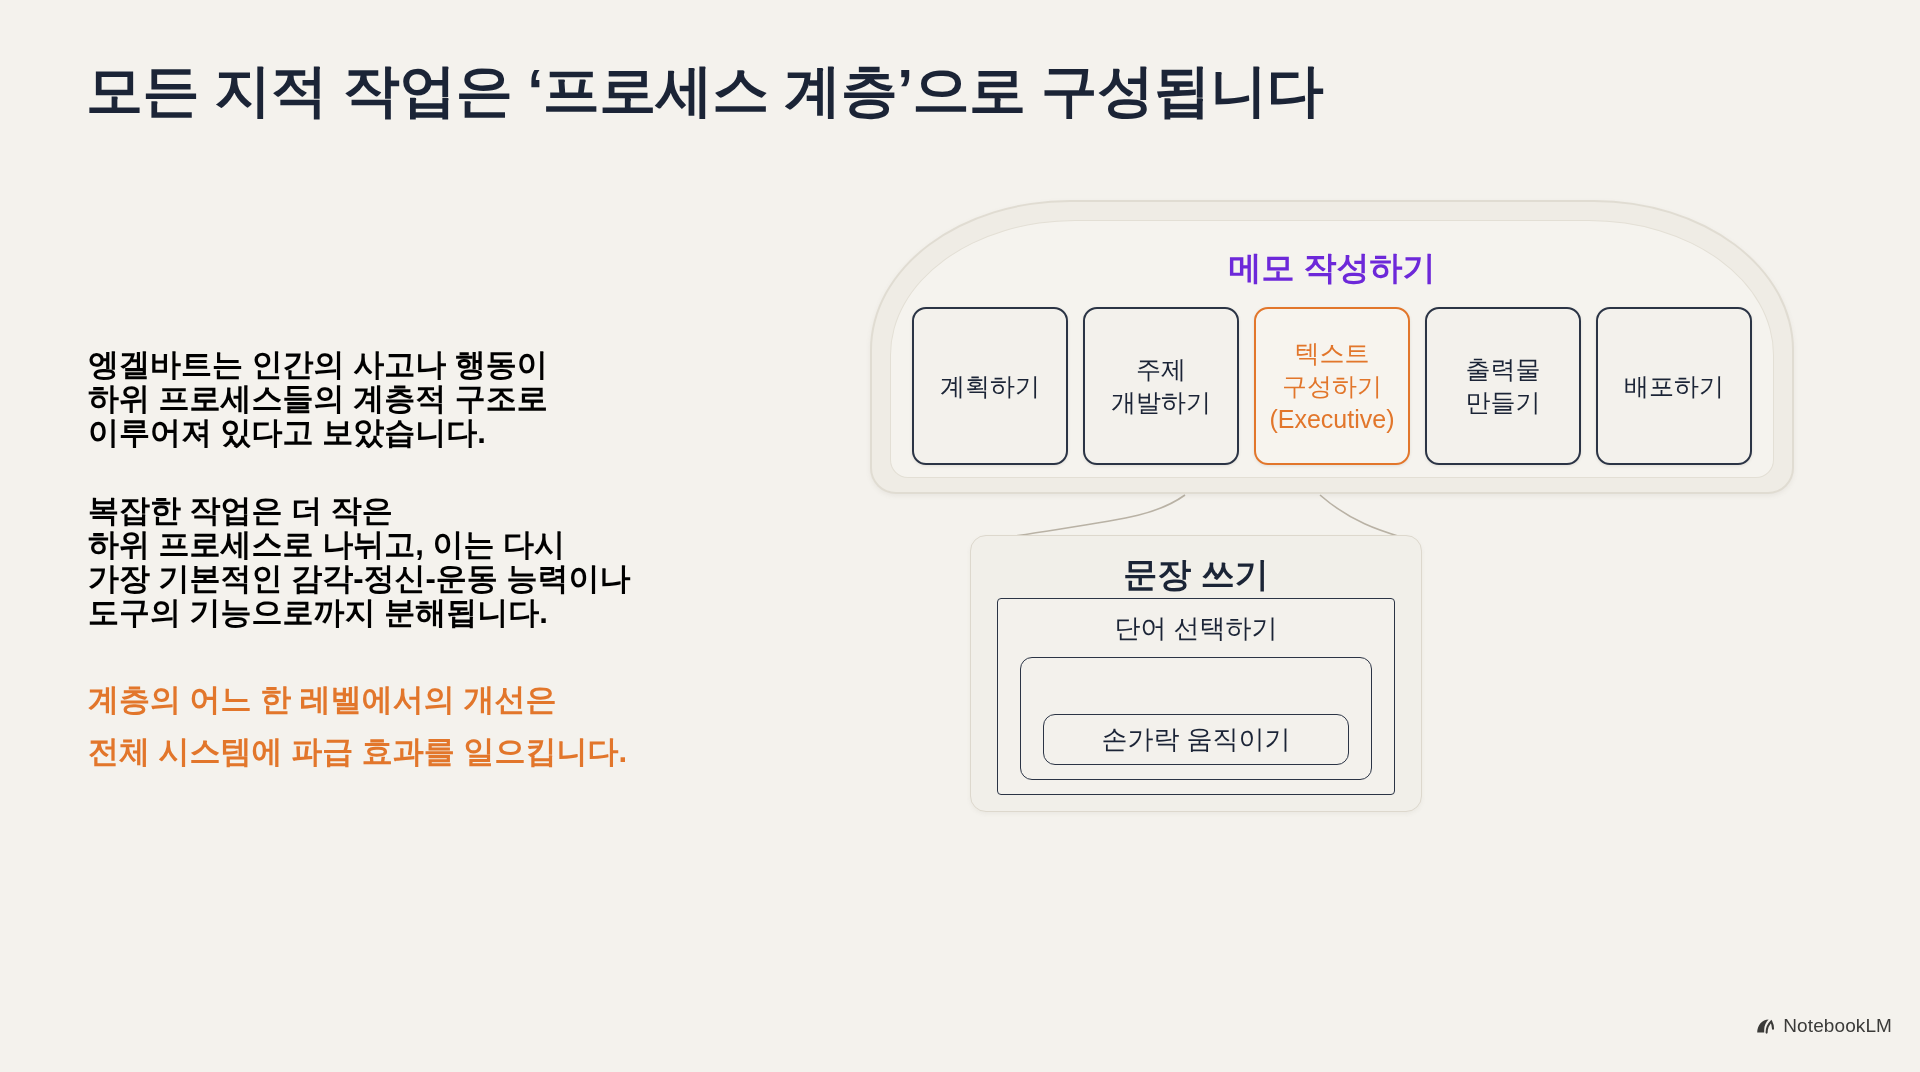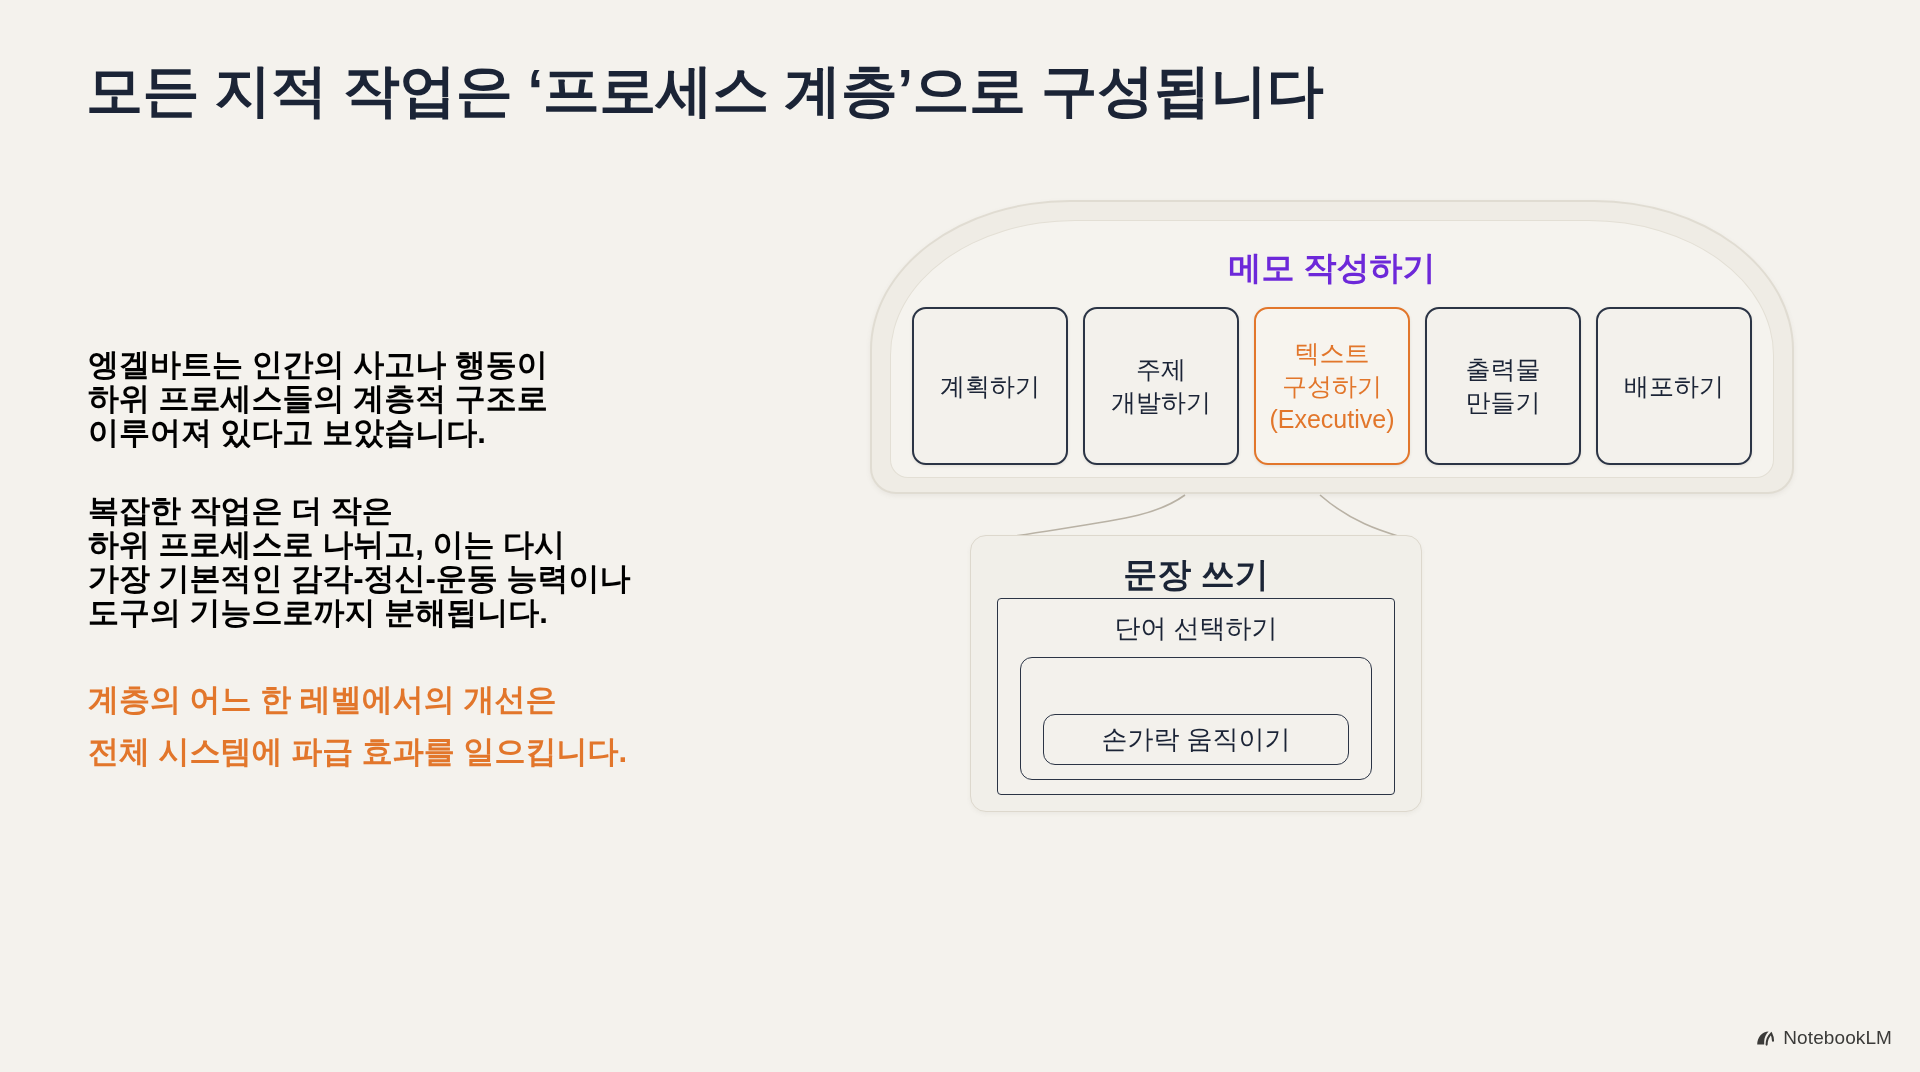--- a/index.html
+++ b/index.html
@@ -194,21 +194,21 @@
     display: flex;
     align-items: center;
     justify-content: center;
   }
   .nest-3 .nest-label { font-size: 26px; padding-top: 0; font-weight: 500;}
 
   
   .brand {
     position: absolute;
     right: 28px;
-    bottom: 22px;
+    bottom: 34px;
     display: flex;
     align-items: center;
     gap: 6px;
     color: #3b3b39;
   }
   .brand-mark {
     width: 24px;
     height: 24px;
     display: block;
   }

